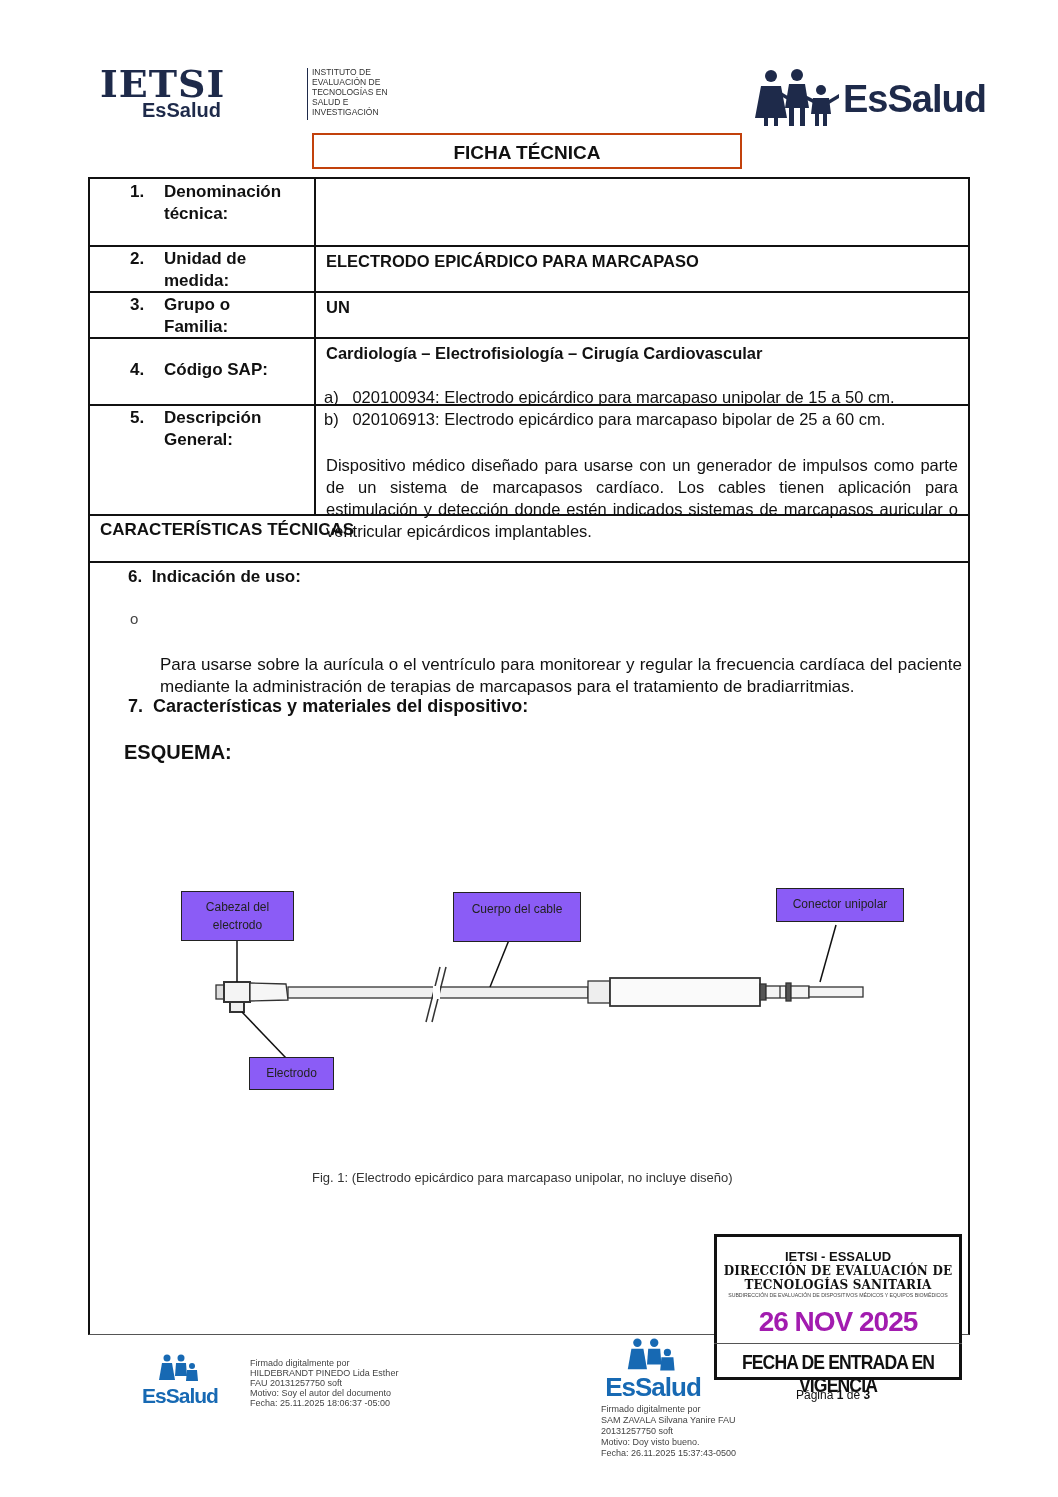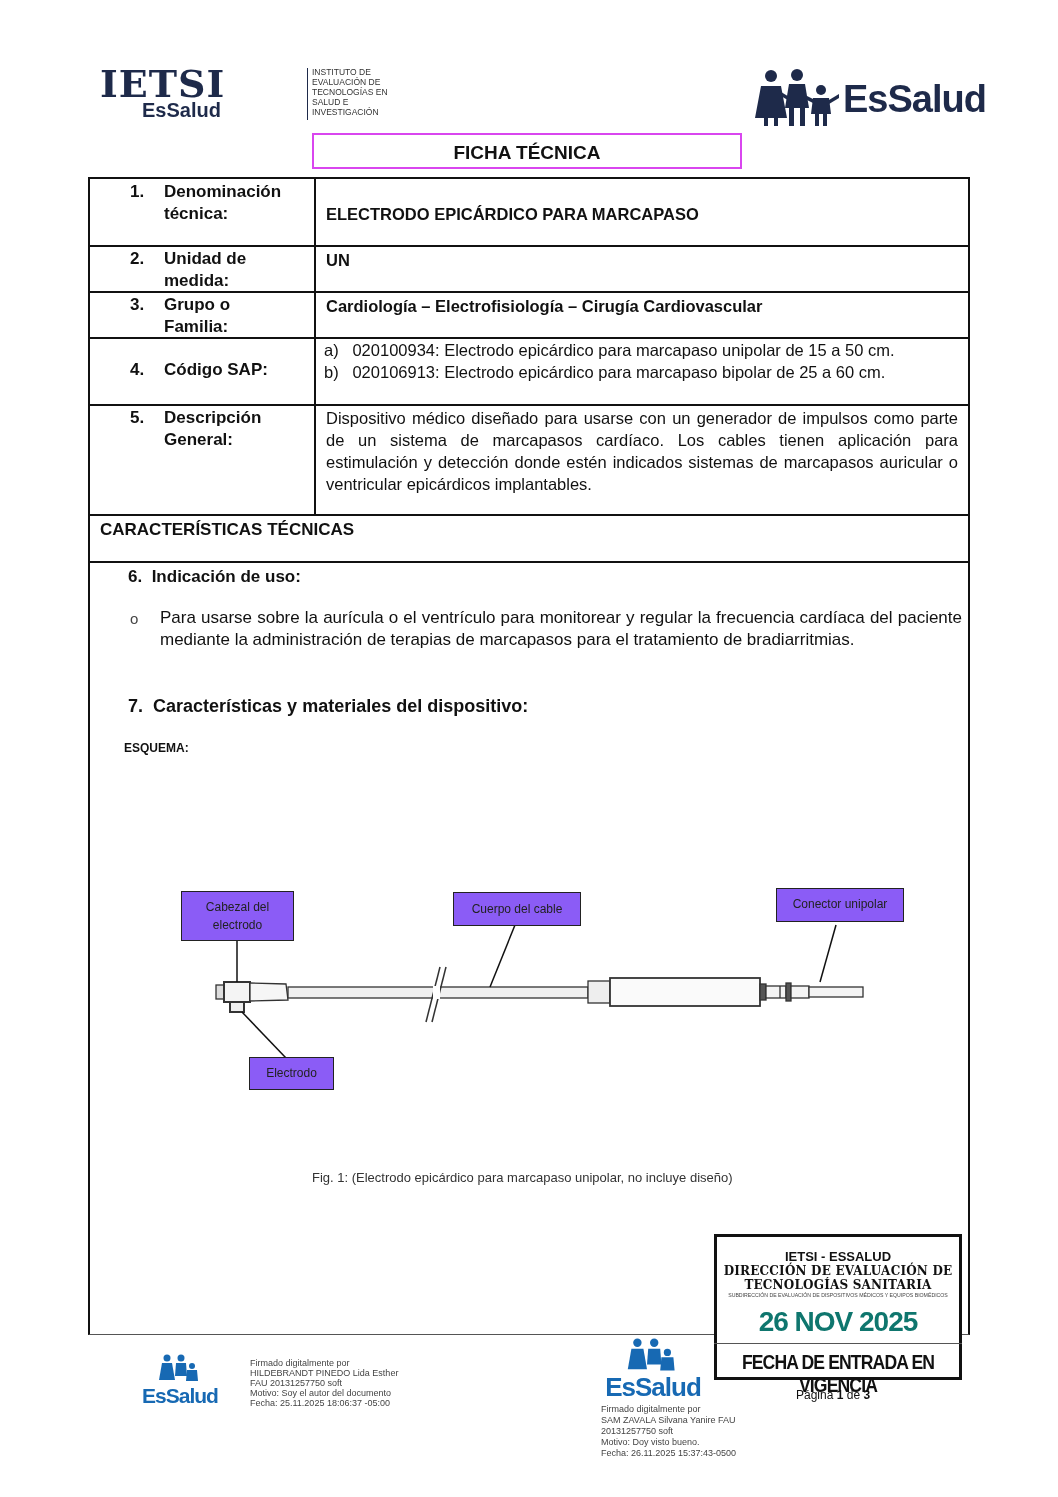--- a/index.html
+++ b/index.html
@@ -7,41 +7,41 @@
   .abs{position:absolute;}
   
   #ietsi-logo{left:100px;top:64px;width:240px;height:60px;}
   #ietsi-logo .big{position:absolute;left:0;top:0;font-family:"DejaVu Serif",serif;font-weight:bold;font-size:38px;color:#1e2a4a;letter-spacing:1px;line-height:40px;}
   #ietsi-logo .sub{position:absolute;left:42px;top:35px;font-family:"Liberation Sans",sans-serif;font-weight:bold;font-size:20px;color:#1e2a4a;line-height:22px;}
   #ietsi-logo .bar{position:absolute;left:207px;top:4px;width:1px;height:52px;background:#1e2a4a;}
   #ietsi-logo .inst{position:absolute;left:212px;top:3px;font-size:8.5px;line-height:10px;color:#333;width:100px;text-transform:uppercase;}
   #essalud-logo{left:755px;top:68px;width:230px;height:60px;}
   #essalud-logo .text{position:absolute;left:88px;top:10px;font-size:38px;font-weight:bold;color:#1e2a4a;letter-spacing:-1px;}
   
-  #title-box{left:312px;top:133px;width:430px;height:36px;border:2px solid #d946ef;box-sizing:border-box;text-align:center;font-weight:bold;font-size:19px;line-height:36px;}
+  #title-box{left:312px;top:133px;width:430px;height:36px;border:2px solid #c2410c;box-sizing:border-box;text-align:center;font-weight:bold;font-size:19px;line-height:36px;}
   
   #main-table{left:88px;top:177px;width:882px;height:1158px;border:2px solid #111;border-bottom:1px solid #555;box-sizing:border-box;}
   .row{position:absolute;left:0;width:878px;border-bottom:2px solid #111;box-sizing:border-box;}
   .lcell{position:absolute;left:0;top:0;width:226px;height:100%;border-right:2px solid #111;box-sizing:border-box;}
   .num{position:absolute;left:40px;font-weight:bold;font-size:17px;}
   .lbl{position:absolute;left:74px;font-weight:bold;font-size:17px;line-height:22px;}
-  .rcell{position:absolute;left:236px;right:10px;font-size:16.5px;line-height:22px;}
+  .rcell{position:absolute;left:236px;right:10px;font-size:16.5px;line-height:22px;margin-top:47px;}
   .bold{font-weight:bold;}
   .just{text-align:justify;}
   .sec-title{position:absolute;left:10px;top:4px;font-weight:bold;font-size:17px;}
   .item-head{position:absolute;font-weight:bold;font-size:17px;}
   
   .callout{position:absolute;border:1.5px solid #222;background:#8b5cf6;font-size:12px;text-align:center;line-height:18px;color:#222;box-sizing:border-box;}
   #caption{position:absolute;left:312px;top:1170px;font-size:13px;color:#333;}
   
   #stamp{left:714px;top:1234px;width:248px;height:146px;border:3px solid #111;box-sizing:border-box;background:#fff;text-align:center;}
   #stamp .t1{font-weight:bold;font-size:13px;margin-top:12px;}
   #stamp .t2{font-family:"DejaVu Serif",serif;font-weight:bold;font-size:12px;letter-spacing:0.2px;}
   #stamp .t3{font-size:5.2px;color:#444;}
-  #stamp .date{font-weight:bold;font-size:28px;color:#0f766e;letter-spacing:-1px;margin-top:8px;}
+  #stamp .date{font-weight:bold;font-size:28px;color:#a21caf;letter-spacing:-1px;margin-top:8px;}
   #stamp .line{height:1px;background:#555;margin:5px -3px 0 -3px;}
   #stamp .vig{font-weight:bold;font-size:20px;letter-spacing:-1px;margin-top:7px;transform:scaleX(0.88);}
   
   .sign{position:absolute;font-size:9px;line-height:10px;color:#444;}
   .foot-logo{position:absolute;text-align:center;}
   .foot-logo .ft{font-weight:bold;color:#1769b3;letter-spacing:-1px;}
   #page-num{left:796px;top:1388px;font-size:12px;}
 </style>
 </head>
 <body>
@@ -135,21 +135,21 @@
 
   <div class="abs" style="left:0;top:384px;width:878px;height:770px;">
     <div class="item-head" style="left:38px;top:4px">
       <span>6.</span>&nbsp;&nbsp;<span>Indicación de uso:</span>
     </div>
     <div class="abs" style="left:40px;top:47px;font-size:15px;color:#444">o</div>
     <div class="rcell just" style="left:70px;right:6px;top:44px;font-size:17px">Para usarse sobre la aurícula o el ventrículo para monitorear y regular la frecuencia cardíaca del paciente mediante la administración de terapias de marcapasos para el tratamiento de bradiarritmias.</div>
     <div class="item-head" style="left:38px;top:133px;font-size:18px">
       <span>7.</span>&nbsp;&nbsp;<span>Características y materiales del dispositivo:</span>
     </div>
-    <div class="item-head" style="left:34px;top:178px;font-size:12px">ESQUEMA:</div>
+    <div class="item-head" style="left:34px;top:178px;font-size:20px">ESQUEMA:</div>
   </div>
 </div>
 
 <svg class="abs" style="left:170px;top:880px" width="720" height="230" viewBox="0 0 720 230">
   <g stroke="#333" fill="#fff" stroke-width="1.3">
 
     <rect x="46" y="105" width="8" height="14" fill="#ddd"></rect>
     <rect x="54" y="102" width="26" height="20" fill="#f4f4f4" stroke-width="2"></rect>
     <rect x="60" y="122" width="14" height="10" fill="#eee" stroke-width="2"></rect>
     <path d="M80 103 L116 104 L118 120 L80 121 Z" fill="#f6f6f6"></path>
@@ -172,21 +172,21 @@
   <rect x="263" y="106" width="7" height="13" fill="#fff"></rect>
 
   <g stroke="#111" stroke-width="1.5">
     <line x1="67" y1="60" x2="67" y2="102"></line>
     <line x1="345" y1="45" x2="320" y2="107"></line>
     <line x1="666" y1="45" x2="650" y2="102"></line>
     <line x1="72" y1="132" x2="116" y2="178"></line>
   </g>
 </svg>
 <div class="callout" style="left:181px;top:891px;width:113px;height:50px;padding-top:6px">Cabezal del electrodo</div>
-<div class="callout" style="left:453px;top:892px;width:128px;height:34px;padding-top:7px">Cuerpo del cable</div>
+<div class="callout" style="left:453px;top:892px;width:128px;height:50px;padding-top:7px">Cuerpo del cable</div>
 <div class="callout" style="left:776px;top:888px;width:128px;height:34px;padding-top:6px">Conector unipolar</div>
 <div class="callout" style="left:249px;top:1057px;width:85px;height:33px;padding-top:6px">Electrodo</div>
 <div id="caption">Fig. 1: (Electrodo epicárdico para marcapaso unipolar, no incluye diseño)</div>
 
 <div id="stamp" class="abs">
   <div class="t1">IETSI - ESSALUD</div>
   <div class="t2">DIRECCIÓN DE EVALUACIÓN DE TECNOLOGÍAS SANITARIA</div>
   <div class="t3">SUBDIRECCIÓN DE EVALUACIÓN DE DISPOSITIVOS MÉDICOS Y EQUIPOS BIOMÉDICOS</div>
   <div class="date">26 NOV 2025</div>
   <div class="line"></div>

